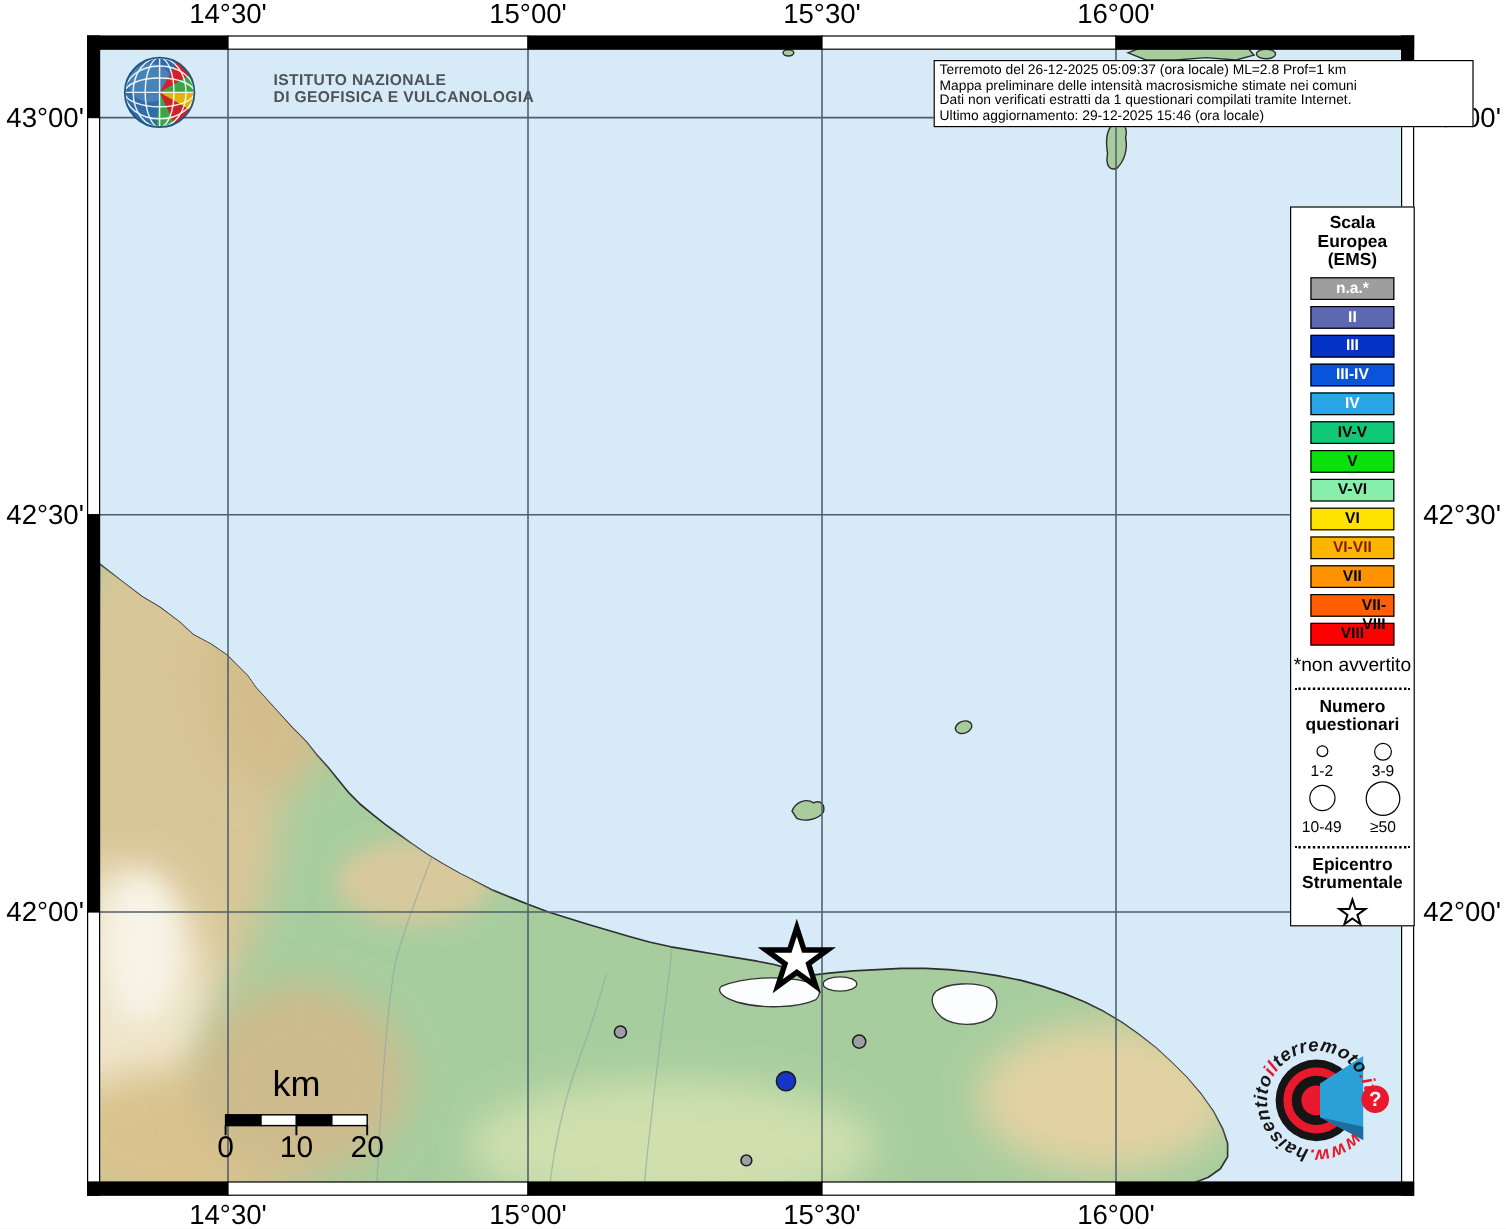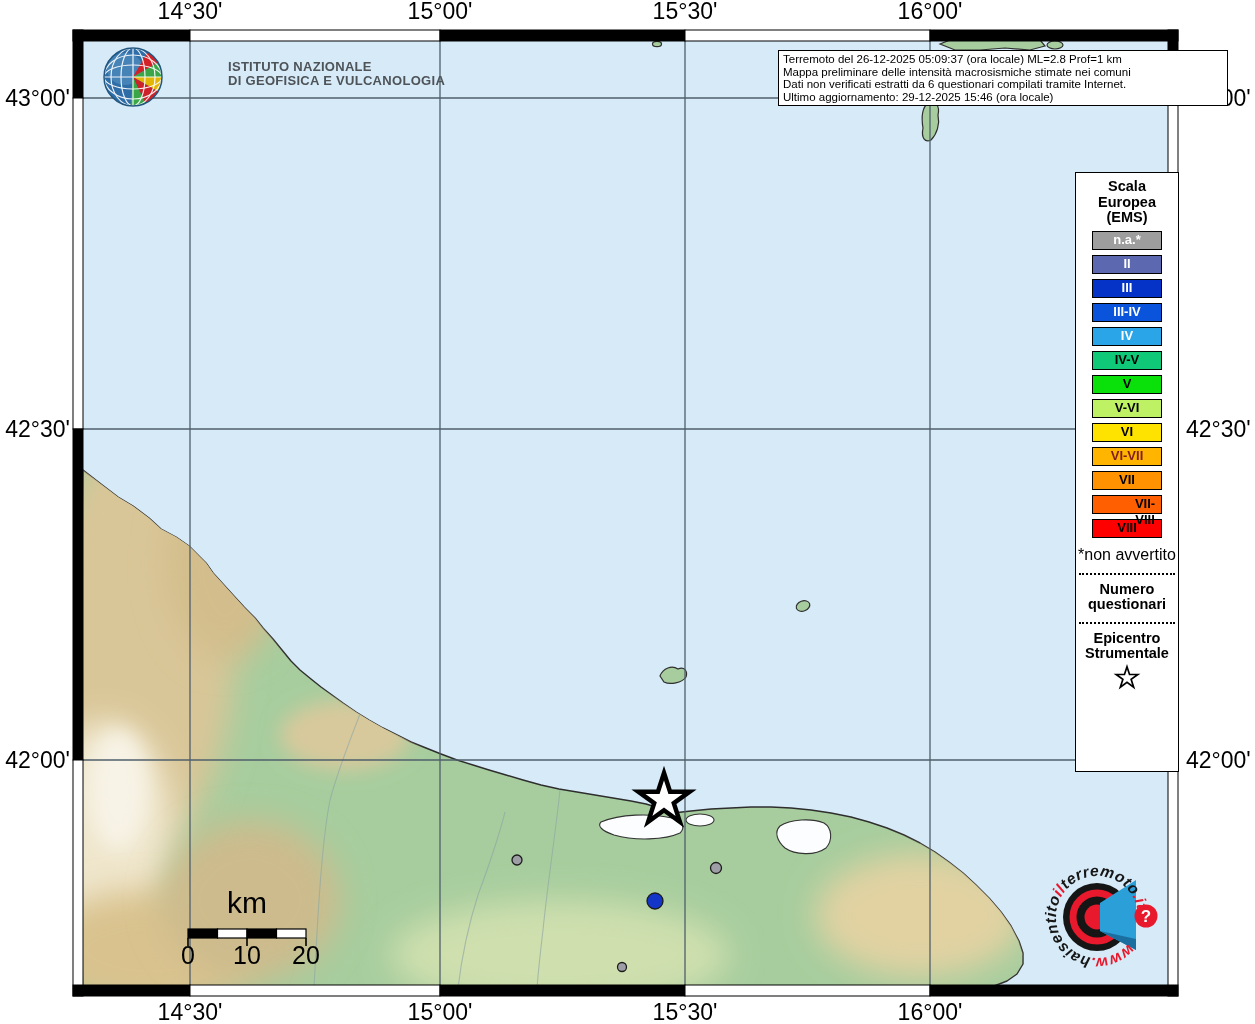--- a/index.html
+++ b/index.html
@@ -206,49 +206,59 @@
 <div class="ax right" style="top:760px">42°00'</div>
 
 <div id="ingv-text">
   <div>ISTITUTO NAZIONALE</div>
   <div>DI GEOFISICA E VULCANOLOGIA</div>
 </div>
 
 <div id="title-box">
   <div>Terremoto del 26-12-2025 05:09:37 (ora locale) ML=2.8 Prof=1 km</div>
   <div>Mappa preliminare delle intensità macrosismiche stimate nei comuni</div>
-  <div>Dati non verificati estratti da 6 questionari compilati tramite Internet.</div>
+  <div>Dati non verificati estratti da 1 questionari compilati tramite Internet.</div>
   <div>Ultimo aggiornamento: 29-12-2025 15:46 (ora locale)</div>
 </div>
 
 <div id="legend">
   <div class="ltitle scala">Scala</div>
   <div class="ltitle">Europea</div>
   <div class="ltitle">(EMS)</div>
 
   <div class="chip" style="background-color: rgb(158, 158, 158); color: rgb(255, 255, 255);">n.a.*</div>
   <div class="chip" style="background-color: rgb(92, 104, 176); color: rgb(255, 255, 255);">II</div>
   <div class="chip" style="background-color: rgb(5, 51, 200); color: rgb(255, 255, 255);">III</div>
   <div class="chip" style="background-color: rgb(10, 84, 220); color: rgb(255, 255, 255);">III-IV</div>
   <div class="chip" style="background-color: rgb(42, 166, 232); color: rgb(255, 255, 255);">IV</div>
   <div class="chip" style="background-color: rgb(15, 200, 120); color: rgb(0, 0, 0);">IV-V</div>
   <div class="chip" style="background-color: rgb(10, 224, 10); color: rgb(0, 0, 0);">V</div>
-  <div class="chip" style="background-color: #bef264; color: rgb(0, 0, 0);">V-VI</div>
+  <div class="chip" style="background-color: #86efac; color: rgb(0, 0, 0);">V-VI</div>
   <div class="chip" style="background-color: rgb(255, 227, 0); color: rgb(0, 0, 0);">VI</div>
   <div class="chip" style="background-color: rgb(255, 180, 0); color: #7f1d1d;">VI-VII</div>
   <div class="chip" style="background-color: rgb(255, 146, 0); color: rgb(0, 0, 0);">VII</div>
   <div class="chip" style="background-color: rgb(255, 95, 0); color: #000000; padding-left: 36px;">VII-VIII</div>
   <div class="chip" style="background-color: rgb(255, 0, 0); color: rgb(0, 0, 0); text-align: center;">VIII</div>
 
   <div class="footnote">*non avvertito</div>
   <hr class="lsep">
 
   <div class="ltitle">Numero</div>
   <div class="ltitle">questionari</div>
 
+  <div class="qgrid">
+    <div class="qc q1"></div>
+    <div class="qc q2"></div>
+    <div class="qlab">1-2</div>
+    <div class="qlab">3-9</div>
+    <div class="qc q3"></div>
+    <div class="qc q4"></div>
+    <div class="qlab">10-49</div>
+    <div class="qlab">≥50</div>
+  </div>
 
   <hr class="lsep">
   <div class="ltitle">Epicentro</div>
   <div class="ltitle">Strumentale</div>
 
   <svg class="estar" width="28" height="26" viewBox="0 0 28 26">
     <polygon points="14,2.7 16.54,10.5 24.79,10.5 18.12,15.34 20.67,23.17 14,18.33 7.33,23.17 9.88,15.34 3.21,10.5 11.46,10.5" fill="#ffffff" stroke="#000000" stroke-width="1.7"></polygon>
   </svg>
 </div>
 

